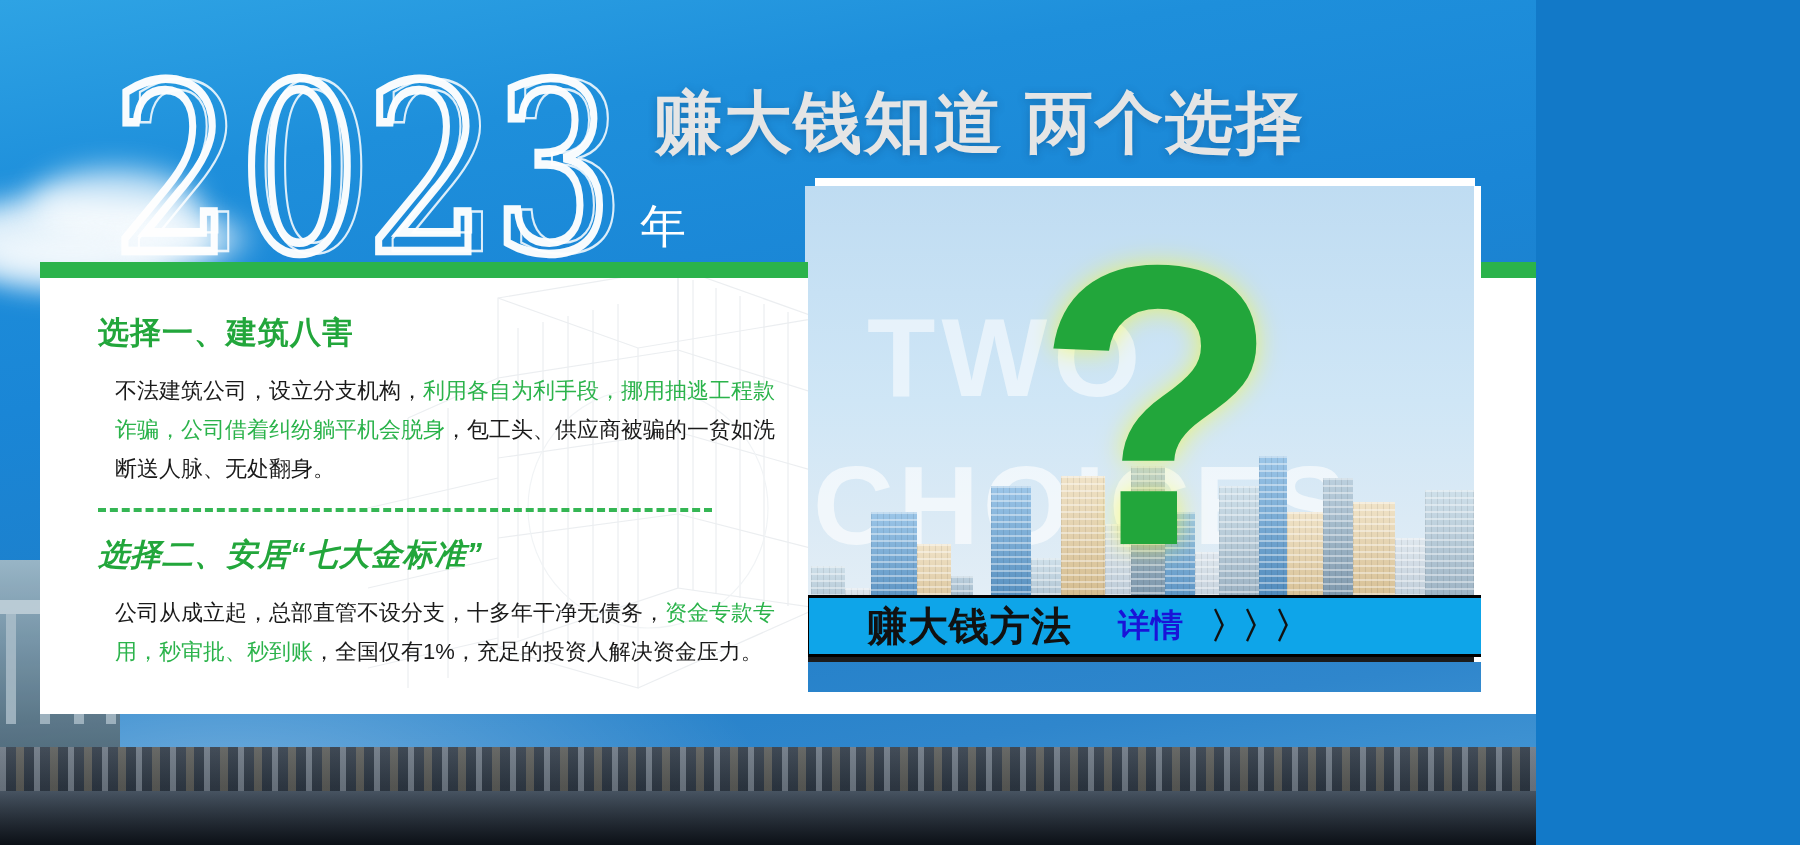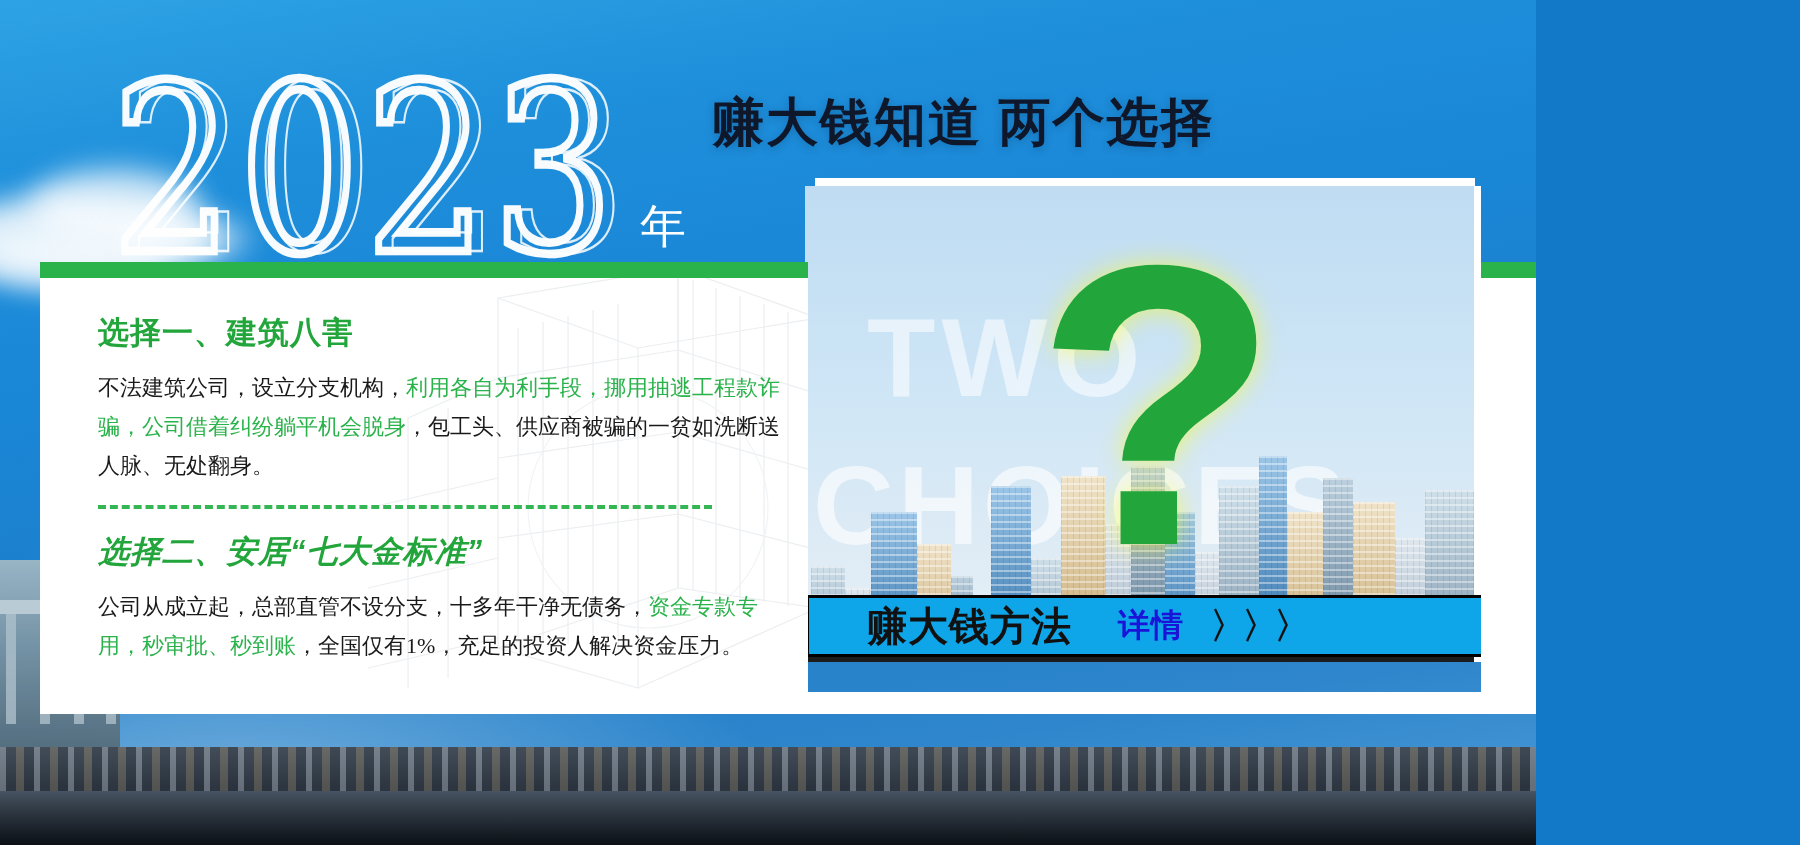--- a/index.html
+++ b/index.html
@@ -58,22 +58,22 @@
     white-space:nowrap;transform:scaleY(1.22);transform-origin:left top;
   }
   .year-suffix{
     position:absolute;left:640px;top:196px;
     font-size:46px;color:#fff;font-weight:500;
     font-family:"Liberation Sans","DejaVu Sans",sans-serif;
   }
 
   
   .headline{
-    position:absolute;left:712px;top:76px;
-    font-size:52px;line-height:92px;font-weight:bold;color:#0f172a;
+    position:absolute;left:654px;top:76px;
+    font-size:68px;line-height:92px;font-weight:bold;color:#e5e5e5;
     letter-spacing:2px;white-space:nowrap;
     text-shadow:0 2px 8px rgba(0,40,80,.25);
   }
   .rule{
     position:absolute;left:815px;top:178px;width:660px;height:8px;background:#fff;
   }
   .rule-tick{
     position:absolute;left:1128px;top:178px;width:6px;height:430px;background:#ffffff;opacity:.95;
   }
 
@@ -144,22 +144,22 @@
     background:#ffffff;overflow:hidden;
   }
   .blueprint{
     position:absolute;right:-60px;top:-20px;width:520px;height:450px;opacity:.5;
   }
   .card-inner{position:relative;padding:34px 16px 0 58px;}
   .sec-title{
     font-size:31px;font-weight:bold;color:#22a63b;letter-spacing:1px;margin:0 0 14px 0;
   }
   .sec-body{
-    font-size:22px;line-height:39px;color:#1a1a1a;margin:0;
-    font-family:Liberation Serif, serif;
+    font-size:22px;line-height:39px;color:#1a1a1a;margin:17px;
+    font-family:Liberation Sans, sans-serif;
   }
   .hl{color:#2bb34b;}
   .dash{
     margin:20px 0 22px 0;height:0;border-top:4px dashed #2bb34b;width:614px;opacity:.95;
   }
   .sec2{margin-top:16px;font-style:italic;}
 
   
   .bottomstrip{
     position:absolute;left:0;bottom:0;width:1800px;height:98px;

